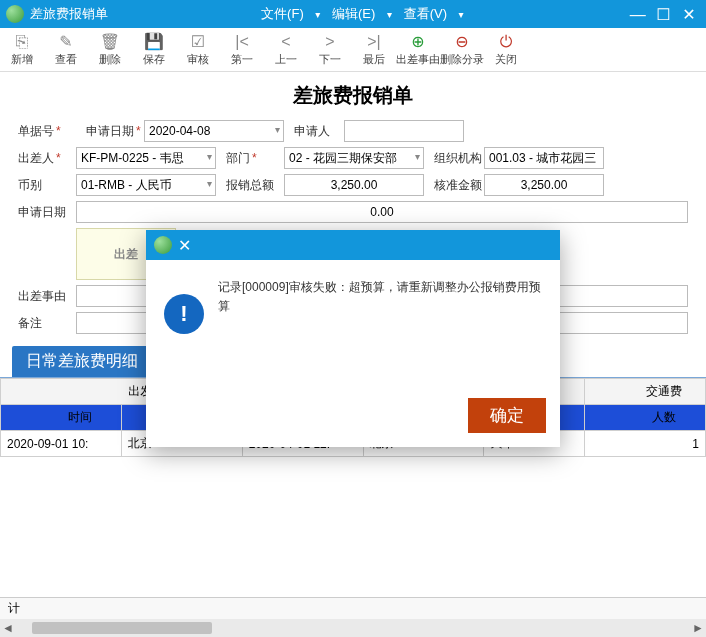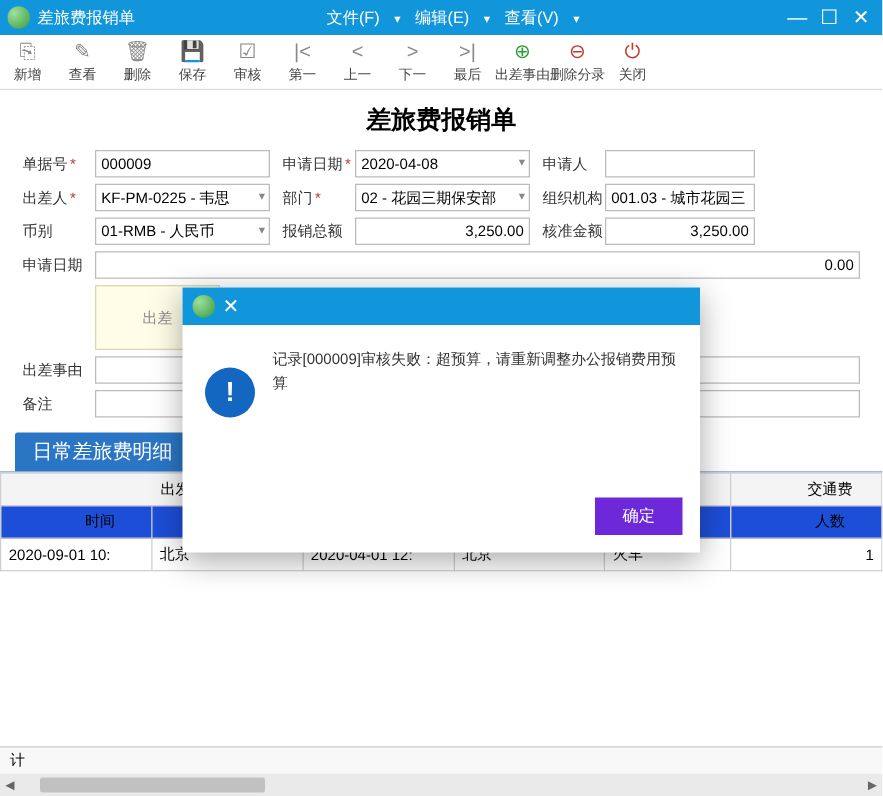--- a/index.html
+++ b/index.html
@@ -56,29 +56,30 @@
 .row { display: flex; align-items: center; margin: 5px 0; }
 .lbl {
   width: 58px; color: #333; text-align: left;
 }
 .lbl.req::after { content: "*"; color: #c0392b; margin-left: 2px; }
 .inp {
   border: 1px solid #bbb; height: 22px; padding: 0 4px;
   font-size: 12px; background: #fff;
 }
 .inp.dd { background: #fff; }
-.inp.num { text-align: right; }
+.inp.num { text-align: center; }
 .inp.ro { background: #fff; }
 .sp { width: 10px; }
 .w1 { width: 140px; }
 .w2 { width: 140px; }
 .yellowbox {
   background: #fdfde8; border: 1px solid #d8d8a8;
   height: 52px; width: 100px; display: flex; align-items: center; justify-content: center;
   color: #888;
+  font-weight: bold;
 }
 .tab-strip { border-bottom: 1px solid #7aa7d8; margin-top: 12px; padding-left: 12px; }
 .tab {
   display: inline-block; background: #2a76c4; color: #fff;
   padding: 5px 14px; border-radius: 2px 2px 0 0;
   font-size: 16px;
 }
 .grid { border-collapse: collapse; width: 100%; }
 .grid th, .grid td {
   border: 1px solid #cfcfcf; font-size: 12px; padding: 4px 6px;
@@ -122,22 +123,22 @@
 .modal-body { padding: 18px; display: flex; min-height: 130px; }
 .modal-body .bigicon {
   width: 40px; height: 40px; border-radius: 50%;
   background: #1467c0; color: #fff; display: flex;
   align-items: center; justify-content: center; font-size: 22px;
   flex: 0 0 40px; margin-right: 14px; margin-top: 16px; font-weight: bold;
 }
 .modal-body .msg { color: #333; font-size: 12px; line-height: 1.6; }
 .modal-foot { text-align: right; padding: 8px 14px 14px; }
 .modal-foot button {
-  background: #6d28d9; color: #fff; border: none;
-  padding: 6px 22px; font-size: 13px; cursor: pointer;
+  background: #c2410c; color: #fff; border: none;
+  padding: 6px 22px; font-size: 17px; cursor: pointer;
 }
 .arrow-dd {
   position: relative;
 }
 .arrow-dd::after {
   content: "▾"; position: absolute; right: 4px; top: 4px;
   color: #888; font-size: 10px; pointer-events: none;
 }
 </style>
 </head>
@@ -210,21 +211,20 @@
       <div class="ic">⏻</div>
       <div>关闭</div>
     </div>
 </div>
 
 <div class="form-title">差旅费报销单</div>
 
 <div class="form-area">
   <div class="row">
     <span class="lbl req">单据号</span>
-    <input class="inp w1" value="000009" style="">
     <span class="sp"></span>
     <span class="lbl req">申请日期</span>
     <span class="arrow-dd"><input class="inp w2 dd" value="2020-04-08" style=""></span>
     <span class="sp"></span>
     <span class="lbl" style="width:50px">申请人</span>
     <input class="inp" style="width: 120px;" value="">
   </div>
 
   <div class="row">
     <span class="lbl req">出差人</span>

